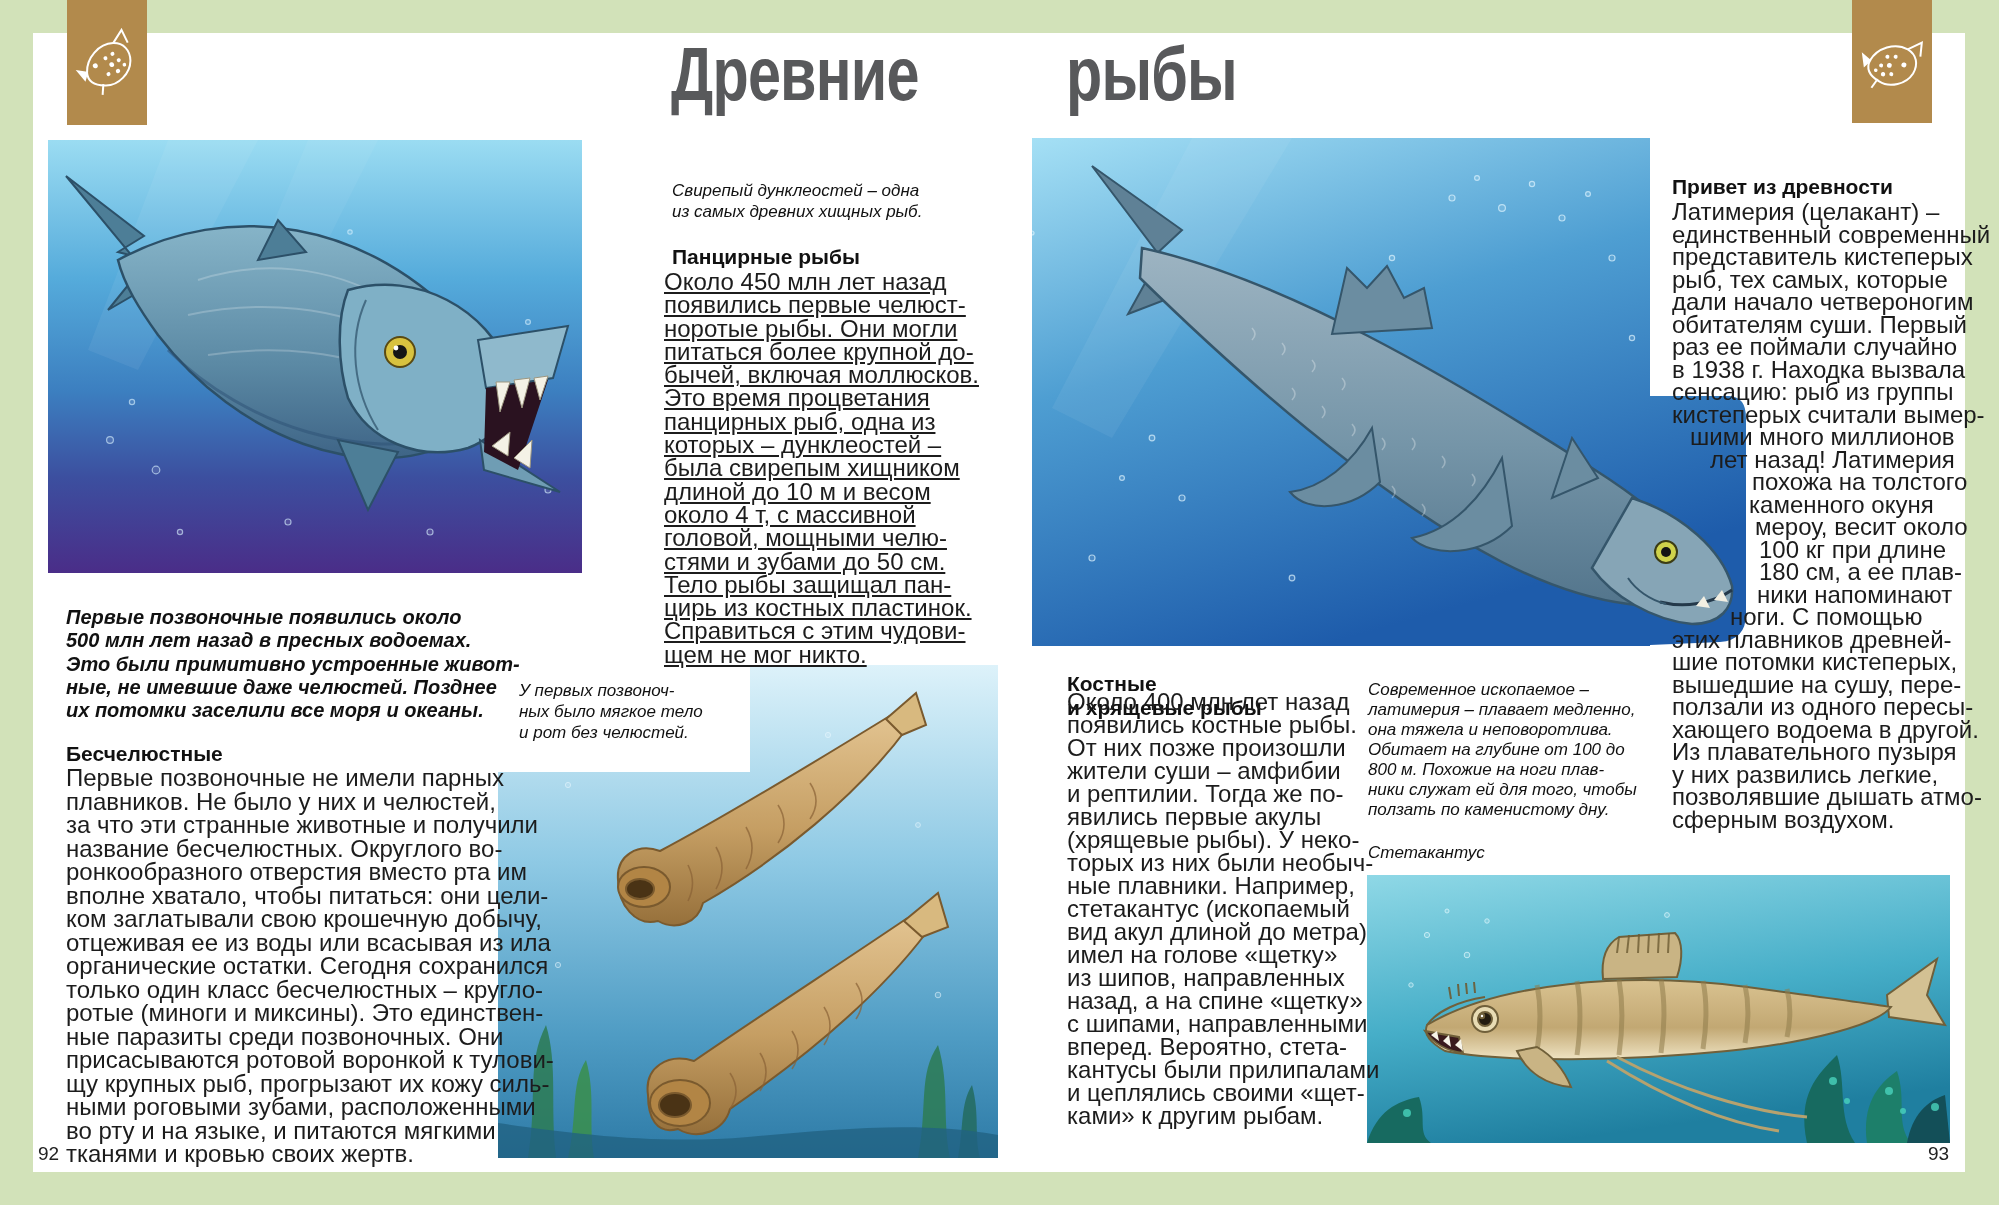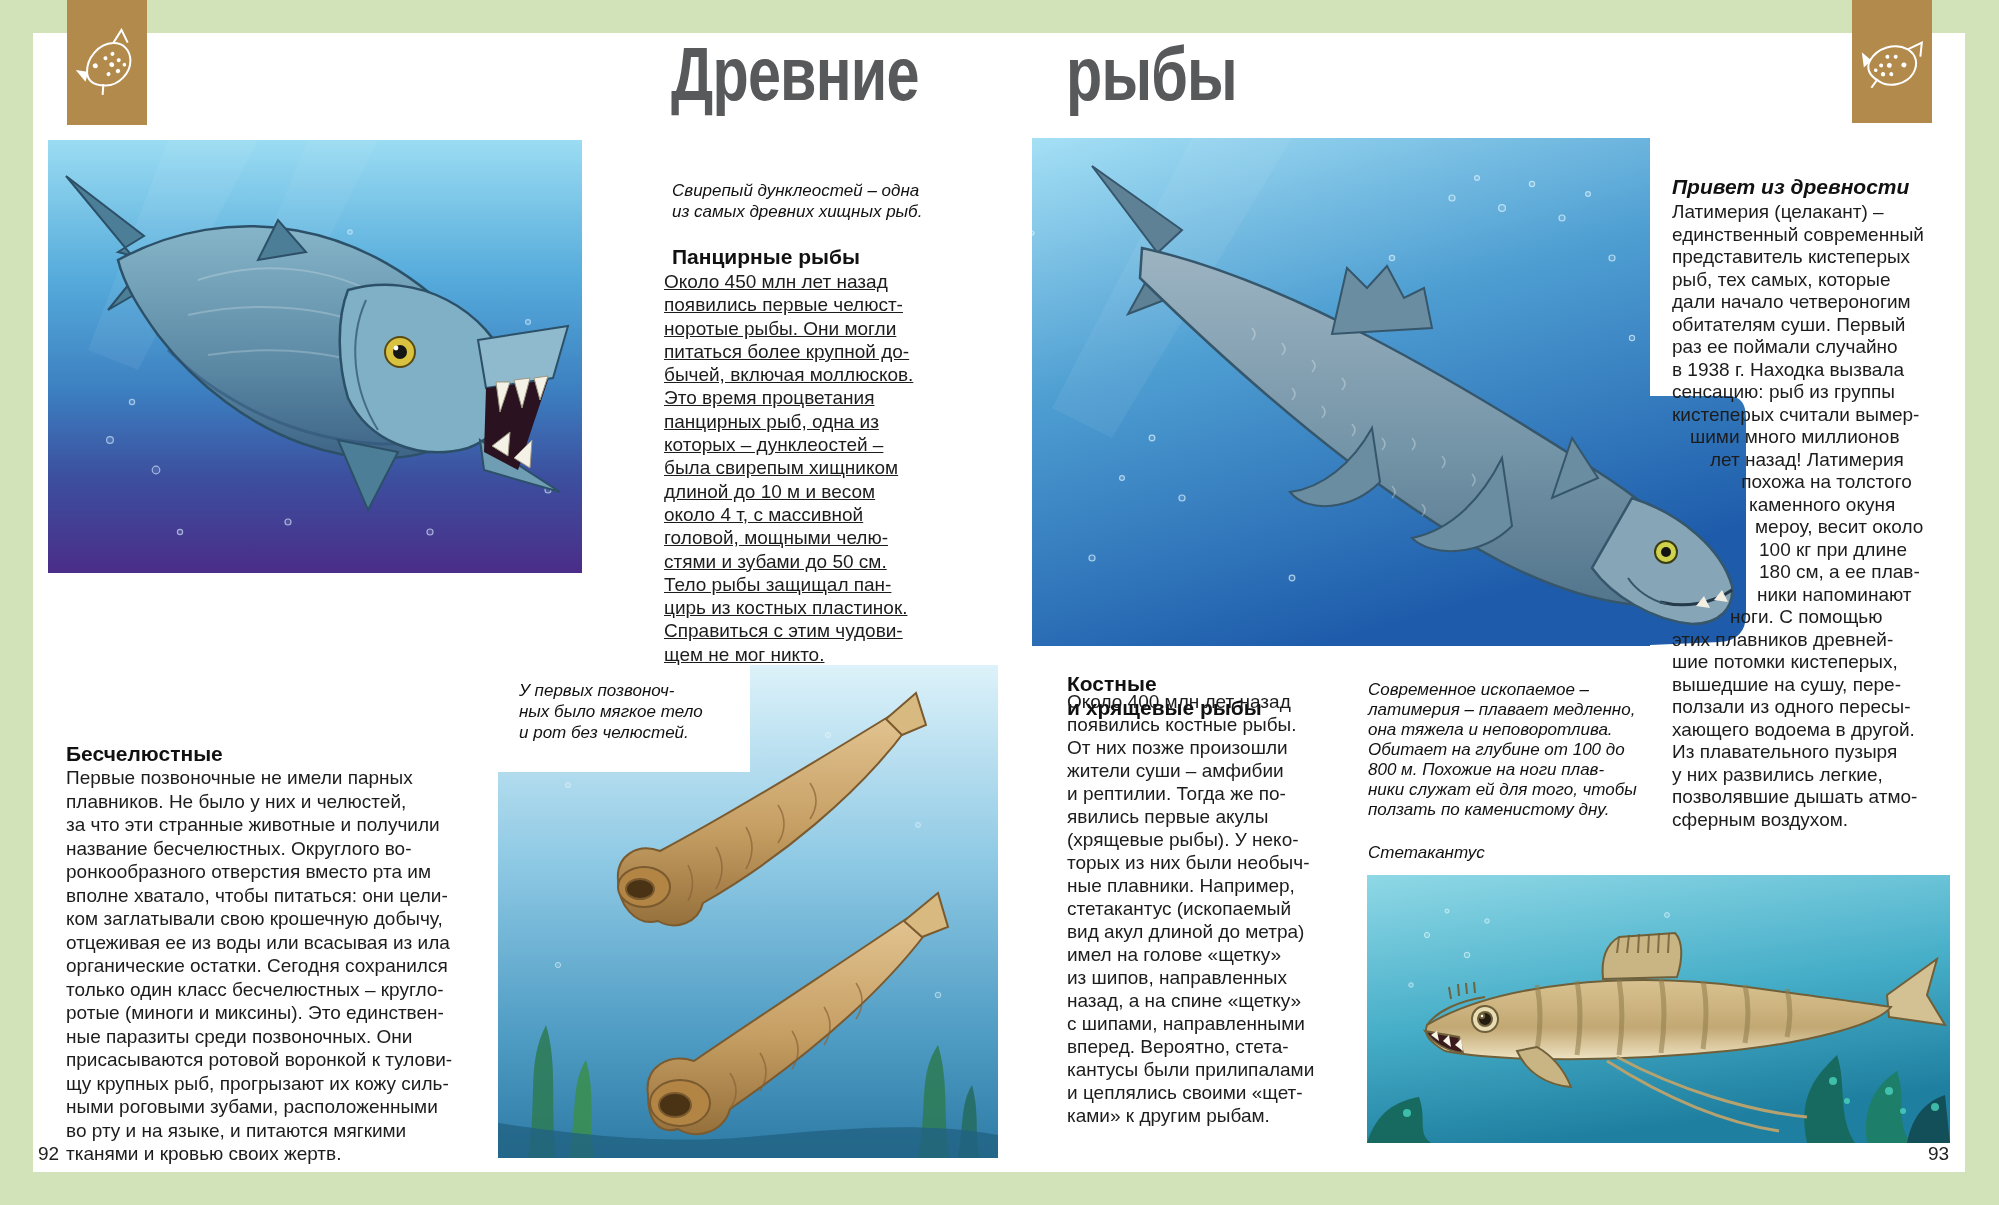--- a/index.html
+++ b/index.html
@@ -27,21 +27,21 @@
     line-height:76px;letter-spacing:-1px;
     transform:scaleX(0.78);transform-origin:left top;
     white-space:nowrap;
   }
   #title-w1{left:671px;}
   #title-w2{left:1066px;}
 
   
   .lines{position:absolute;color:#1c1c1c;}
   .lines div{white-space:nowrap;}
-  .body-text{font-size:19px;line-height:23.4px;}
+  .body-text{font-size:24px;line-height:23.4px;}
   .intro-text{font-size:20px;line-height:23.3px;font-weight:bold;font-style:italic;color:#111;}
   .caption-text{font-size:17px;line-height:21px;font-style:italic;color:#111;}
   .sec-heading{
     position:absolute;font-size:21px;font-weight:bold;color:#111;
     line-height:23.5px;white-space:nowrap;
   }
   .page-num{position:absolute;font-size:19px;color:#222;}
 
   
   .greeting-body div:nth-child(11){padding-left:18px;}
@@ -429,20 +429,27 @@
       <div>длиной до 10 м и весом</div>
       <div>около 4 т, с массивной</div>
       <div>головой, мощными челю-</div>
       <div>стями и зубами до 50 см.</div>
       <div>Тело рыбы защищал пан-</div>
       <div>цирь из костных пластинок.</div>
       <div>Справиться с этим чудови-</div>
       <div>щем не мог никто.</div>
     </div>
 
+  <div class="lines intro-text" style="left:66px;top:606px;">
+      <div>Первые позвоночные появились около</div>
+      <div>500 млн лет назад в пресных водоемах.</div>
+      <div>Это были примитивно устроенные живот-</div>
+      <div>ные, не имевшие даже челюстей. Позднее</div>
+      <div>их потомки заселили все моря и океаны.</div>
+    </div>
 
   <div class="sec-heading" style="left:66px;top:742px;">Бесчелюстные</div>
   <div class="lines body-text" style="left:66px;top:766px;line-height:23.5px;">
       <div>Первые позвоночные не имели парных</div>
       <div>плавников. Не было у них и челюстей,</div>
       <div>за что эти странные животные и получили</div>
       <div>название бесчелюстных. Округлого во-</div>
       <div>ронкообразного отверстия вместо рта им</div>
       <div>вполне хватало, чтобы питаться: они цели-</div>
       <div>ком заглатывали свою крошечную добычу,</div>
@@ -459,21 +466,21 @@
     </div>
 
   <div class="lines caption-text" style="left:519px;top:680px;">
       <div>У первых позвоноч-</div>
       <div>ных было мягкое тело</div>
       <div>и рот без челюстей.</div>
     </div>
 
   <div class="page-num" style="left:38px;top:1143px;">92</div>
 
-  <div class="sec-heading" style="left:1672px;top:175px;font-style:italic;">Привет из древности</div>
+  <div class="sec-heading" style="left:1672px;top:175px;">Привет из древности</div>
   <div class="lines body-text greeting-body" style="left:1672px;top:201px;line-height:22.5px;">
       <div>Латимерия (целакант) –</div>
       <div>единственный современный</div>
       <div>представитель кистеперых</div>
       <div>рыб, тех самых, которые</div>
       <div>дали начало четвероногим</div>
       <div>обитателям суши. Первый</div>
       <div>раз ее поймали случайно</div>
       <div>в 1938 г. Находка вызвала</div>
       <div>сенсацию: рыб из группы</div>

